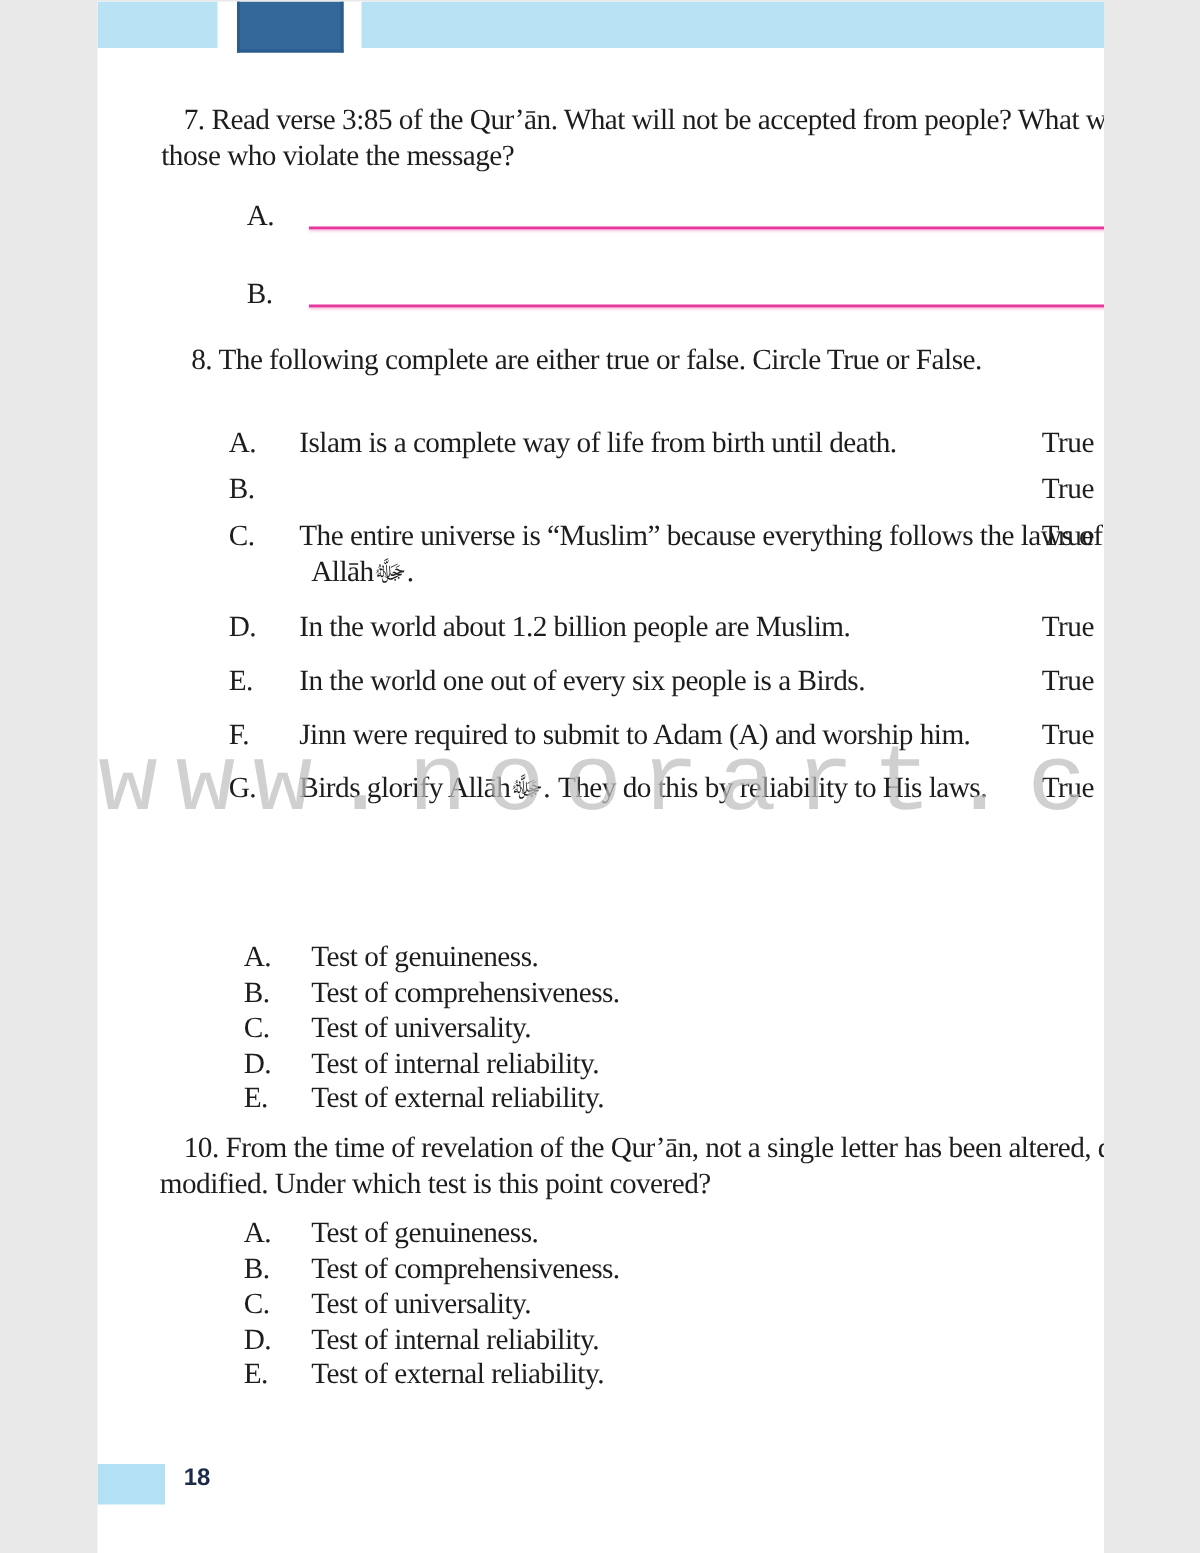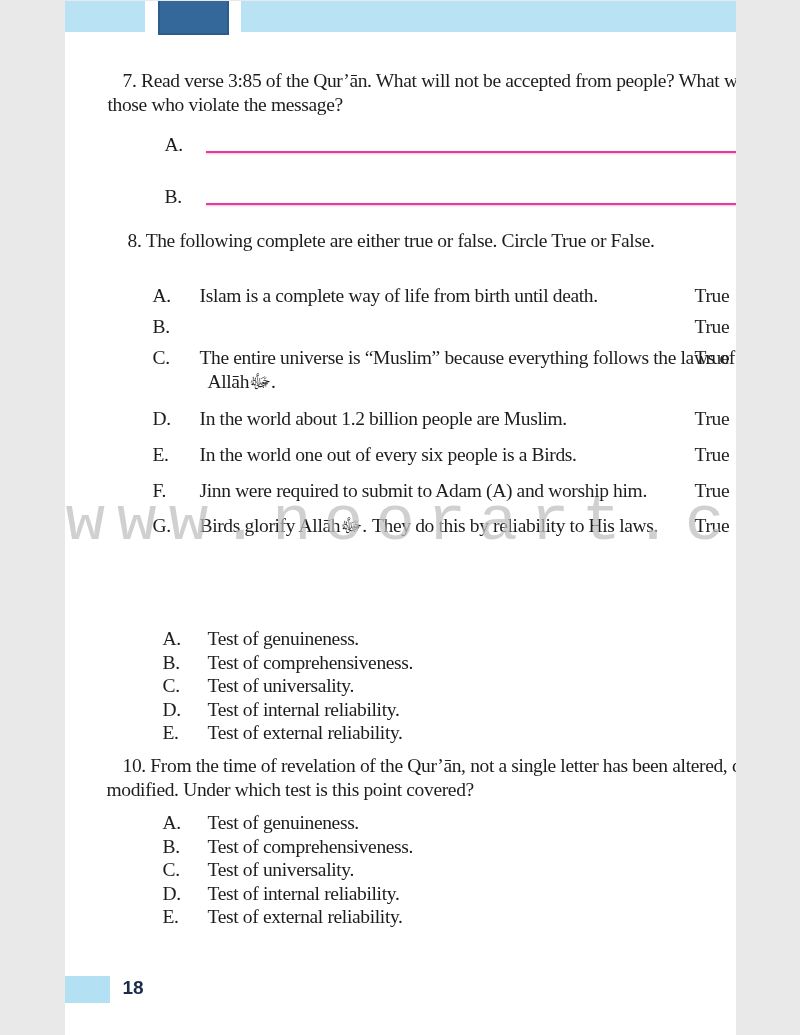--- a/index.html
+++ b/index.html
@@ -39,21 +39,21 @@
     font-family:"Liberation Mono","DejaVu Sans Mono",monospace;
     font-size:66px;letter-spacing:12px;line-height:70px;
     color:#bfbfbf;opacity:.72;white-space:nowrap;overflow:hidden;
     transform:scaleY(.95);pointer-events:none;
   }
   
   .footer-accent{position:absolute;left:0;top:975px;width:45px;height:27px;background:#b4e0f4;}
   .page-number{
     position:absolute;left:58px;top:976px;
     font-family:"Liberation Sans","DejaVu Sans",sans-serif;
-    font-size:19px;font-weight:bold;color:#1c2b4a;letter-spacing:0;
+    font-size:16px;font-weight:bold;color:#1c2b4a;letter-spacing:0;
   }
 </style>
 </head>
 <body>
 
 <div class="page">
 
   <div class="bar bar-left"></div>
   <div class="tab"></div>
   <div class="bar bar-right"></div>

